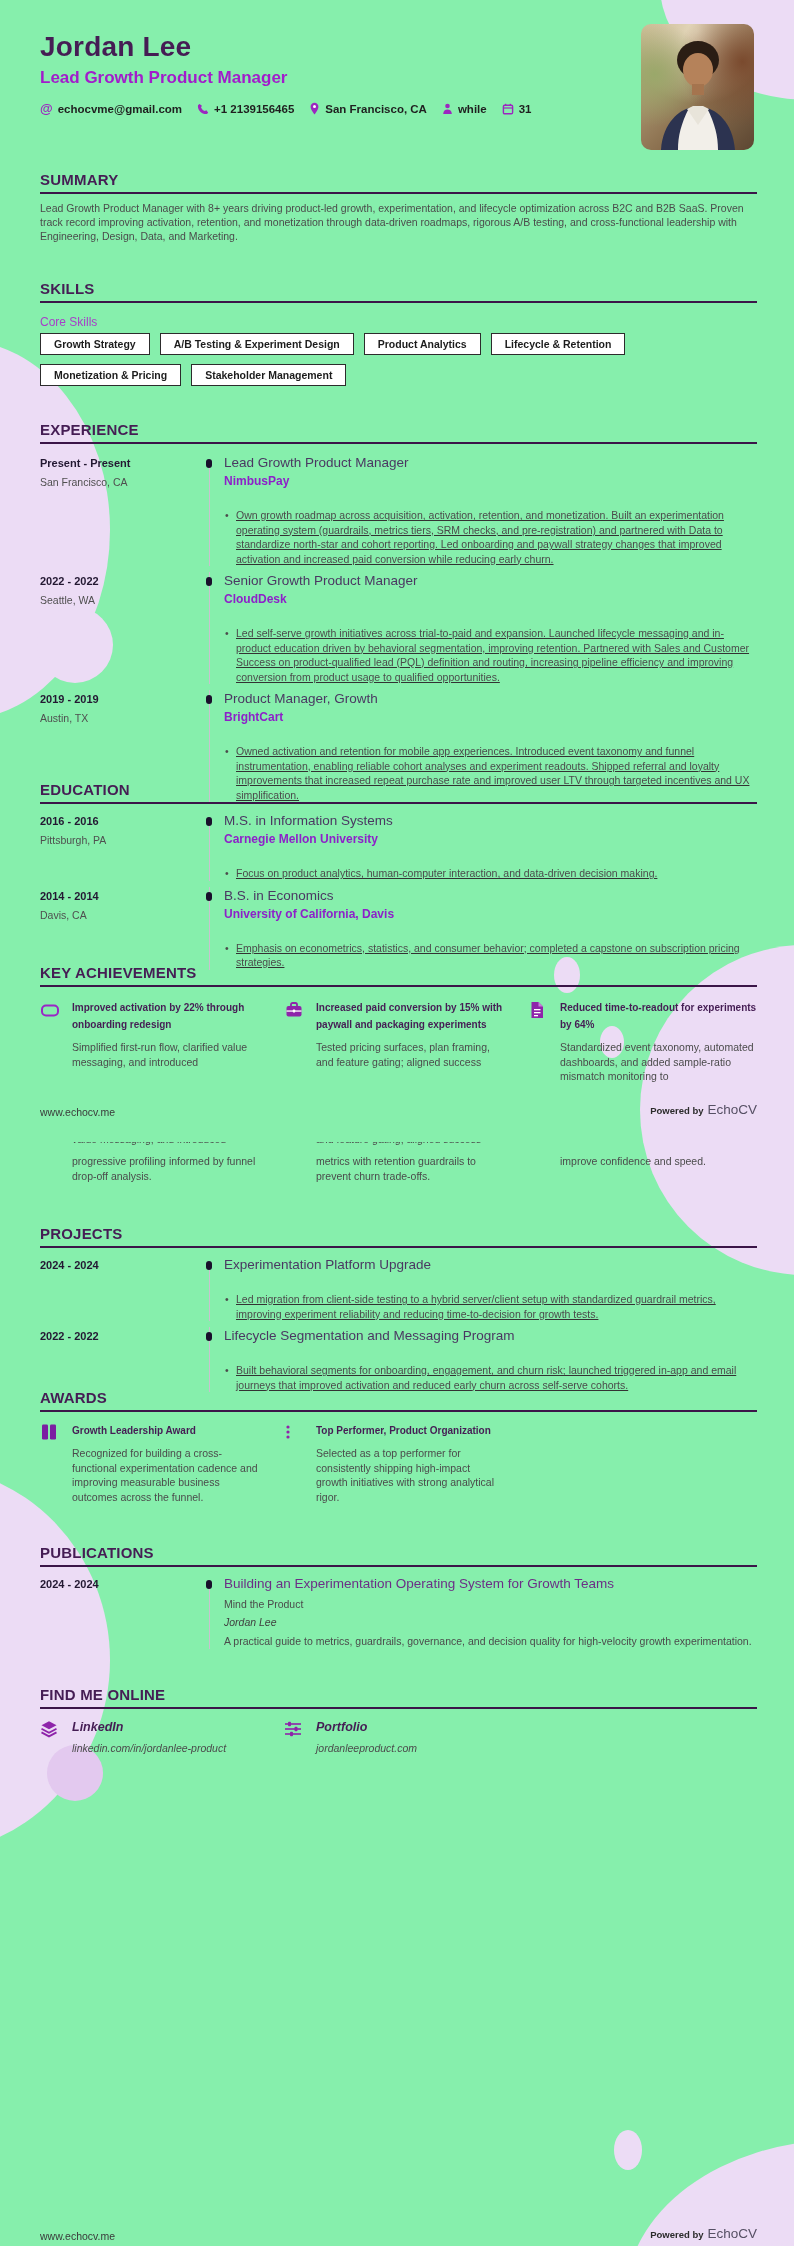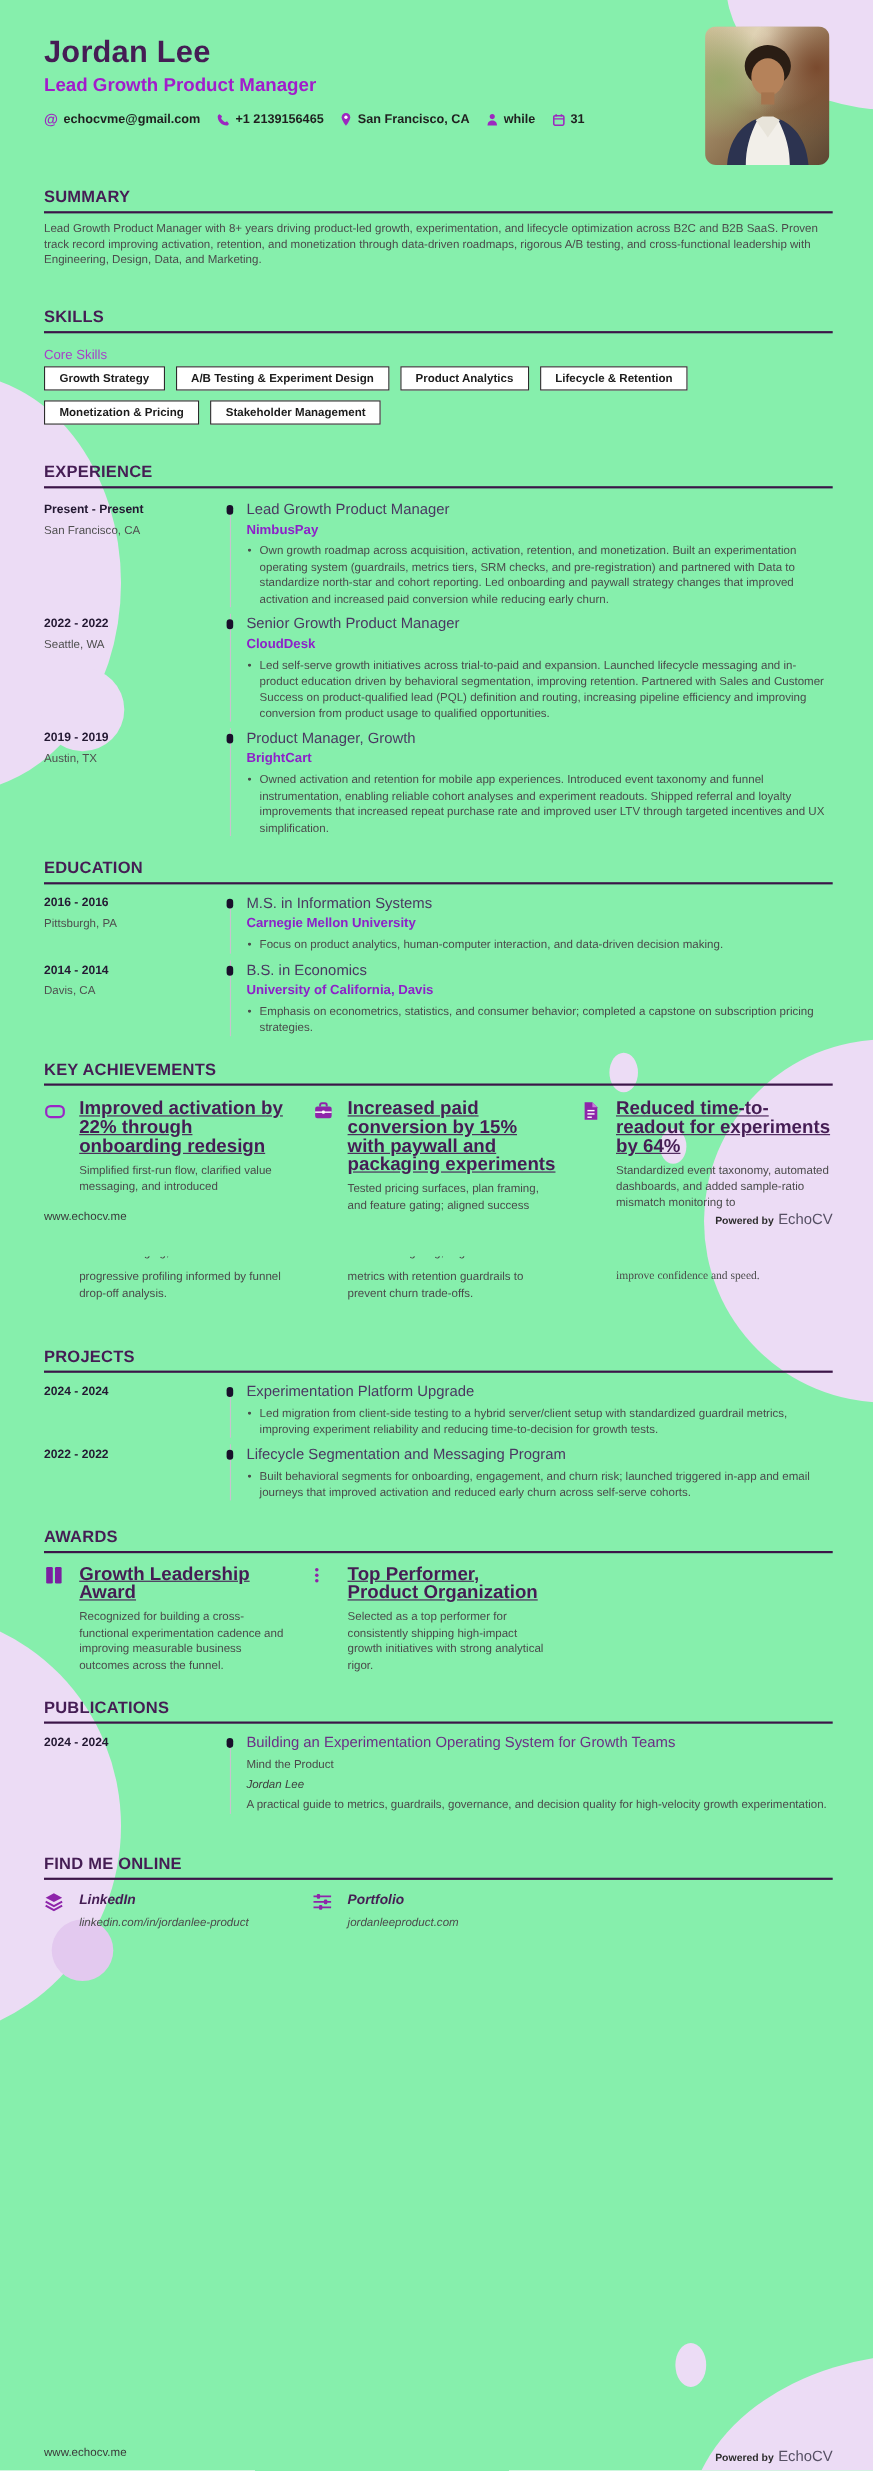--- a/index.html
+++ b/index.html
@@ -41,43 +41,43 @@
   .e-date{font-size:11px;font-weight:700;color:#231832;line-height:14px;}
   .e-loc{font-size:10.5px;color:#4f4f4f;line-height:13px;margin-top:6px;}
   .e-tl{width:28px;flex:none;position:relative;}
   .e-tl::before{content:"";position:absolute;left:13px;top:0;bottom:0;width:1px;background:#c9c2cf;}
   .entry.first .e-tl::before{top:7px;}
   .tdot{position:absolute;left:10px;top:5px;width:6px;height:9px;border-radius:3px;background:#190f2b;z-index:1;}
   .e-body{flex:1;min-width:0;}
   .e-title{font-size:13.5px;color:#4a3862;line-height:17px;}
   .e-title.pub{color:#6b2f86;}
   .e-org{font-size:12px;font-weight:700;color:#8d21c9;line-height:15px;margin-top:3px;}
-  .bullets{margin-top:5px;}
+  .bullets{margin-top:19px;text-decoration:underline;}
   .bullet{position:relative;padding-left:12px;font-size:10.5px;line-height:14.5px;color:#4b4b4b;}
   .bullet::before{content:"•";position:absolute;left:1px;top:0;color:#4b4b4b;}
   .pub-publisher{font-size:10.5px;color:#4b4b4b;line-height:13px;margin-top:6px;}
   .pub-author{font-size:10.5px;font-style:italic;color:#3f3f3f;line-height:13px;margin-top:5px;}
   .pub-desc{font-size:10.5px;color:#4b4b4b;line-height:14.5px;margin-top:5px;}
   
   .cols{display:flex;margin-top:12px;}
   .col{width:244px;flex:none;display:flex;}
   .col-icon{width:22px;flex:none;margin-right:10px;padding-top:1px;}
   .col-text{min-width:0;width:190px;}
   .col:nth-child(3) .col-text{width:197px;}
-  .a-title{font-size:17px;font-weight:700;color:#451d54;line-height:17px;text-decoration:underline;}
+  .a-title{font-size:10px;font-weight:700;color:#451d54;line-height:17px;}
   .a-desc{margin-top:7px;font-size:10.5px;line-height:14.5px;color:#4b4b4b;}
   .fm-label{font-size:12.5px;font-weight:700;color:#451d54;line-height:16px;}
   .fm-value{margin-top:7px;font-size:10.5px;color:#4b4b4b;line-height:13px;}
   
   .frag{height:4px;overflow:hidden;}
   .frag span{display:block;margin-top:-10px;font-size:10.5px;line-height:14px;color:#4b4b4b;}
   .cont-line{font-size:10.5px;line-height:14.5px;color:#4b4b4b;margin-top:8px;}
   
   .pfoot{position:absolute;left:40px;width:717px;display:flex;justify-content:space-between;
-         align-items:flex-start;z-index:3;}
+         align-items:flex-end;z-index:3;}
   .f-site{font-size:10.5px;color:#3a3a3a;}
   .f-pow{font-size:9.5px;font-weight:600;color:#2b2b2b;}
   .f-brand{font-size:13.5px;color:#565064;margin-left:4px;}
   svg{display:block;}
 </style>
 </head>
 <body>
 
 <div class="page">
 
@@ -325,21 +325,21 @@
         <div class="col-text">
           <div class="frag">
               <span>and feature gating; aligned success</span>
             </div>
           <div class="cont-line">metrics with retention guardrails to prevent churn trade-offs.</div>
         </div>
       </div>
       <div class="col">
         <div class="col-icon"></div>
         <div class="col-text">
-          <div class="cont-line" style="margin-top:12px;font-family:Liberation Serif, serif;">improve confidence and speed.</div>
+          <div class="cont-line" style="margin-top:12px;">improve confidence and speed.</div>
         </div>
       </div>
     </div>
   </div>
 
   <div class="sec" style="top:1226px;">
     <div class="sec-h">PROJECTS</div>
     <div class="entries" style="margin-top:8px;">
       <div class="entry first">
         <div class="e-left">

